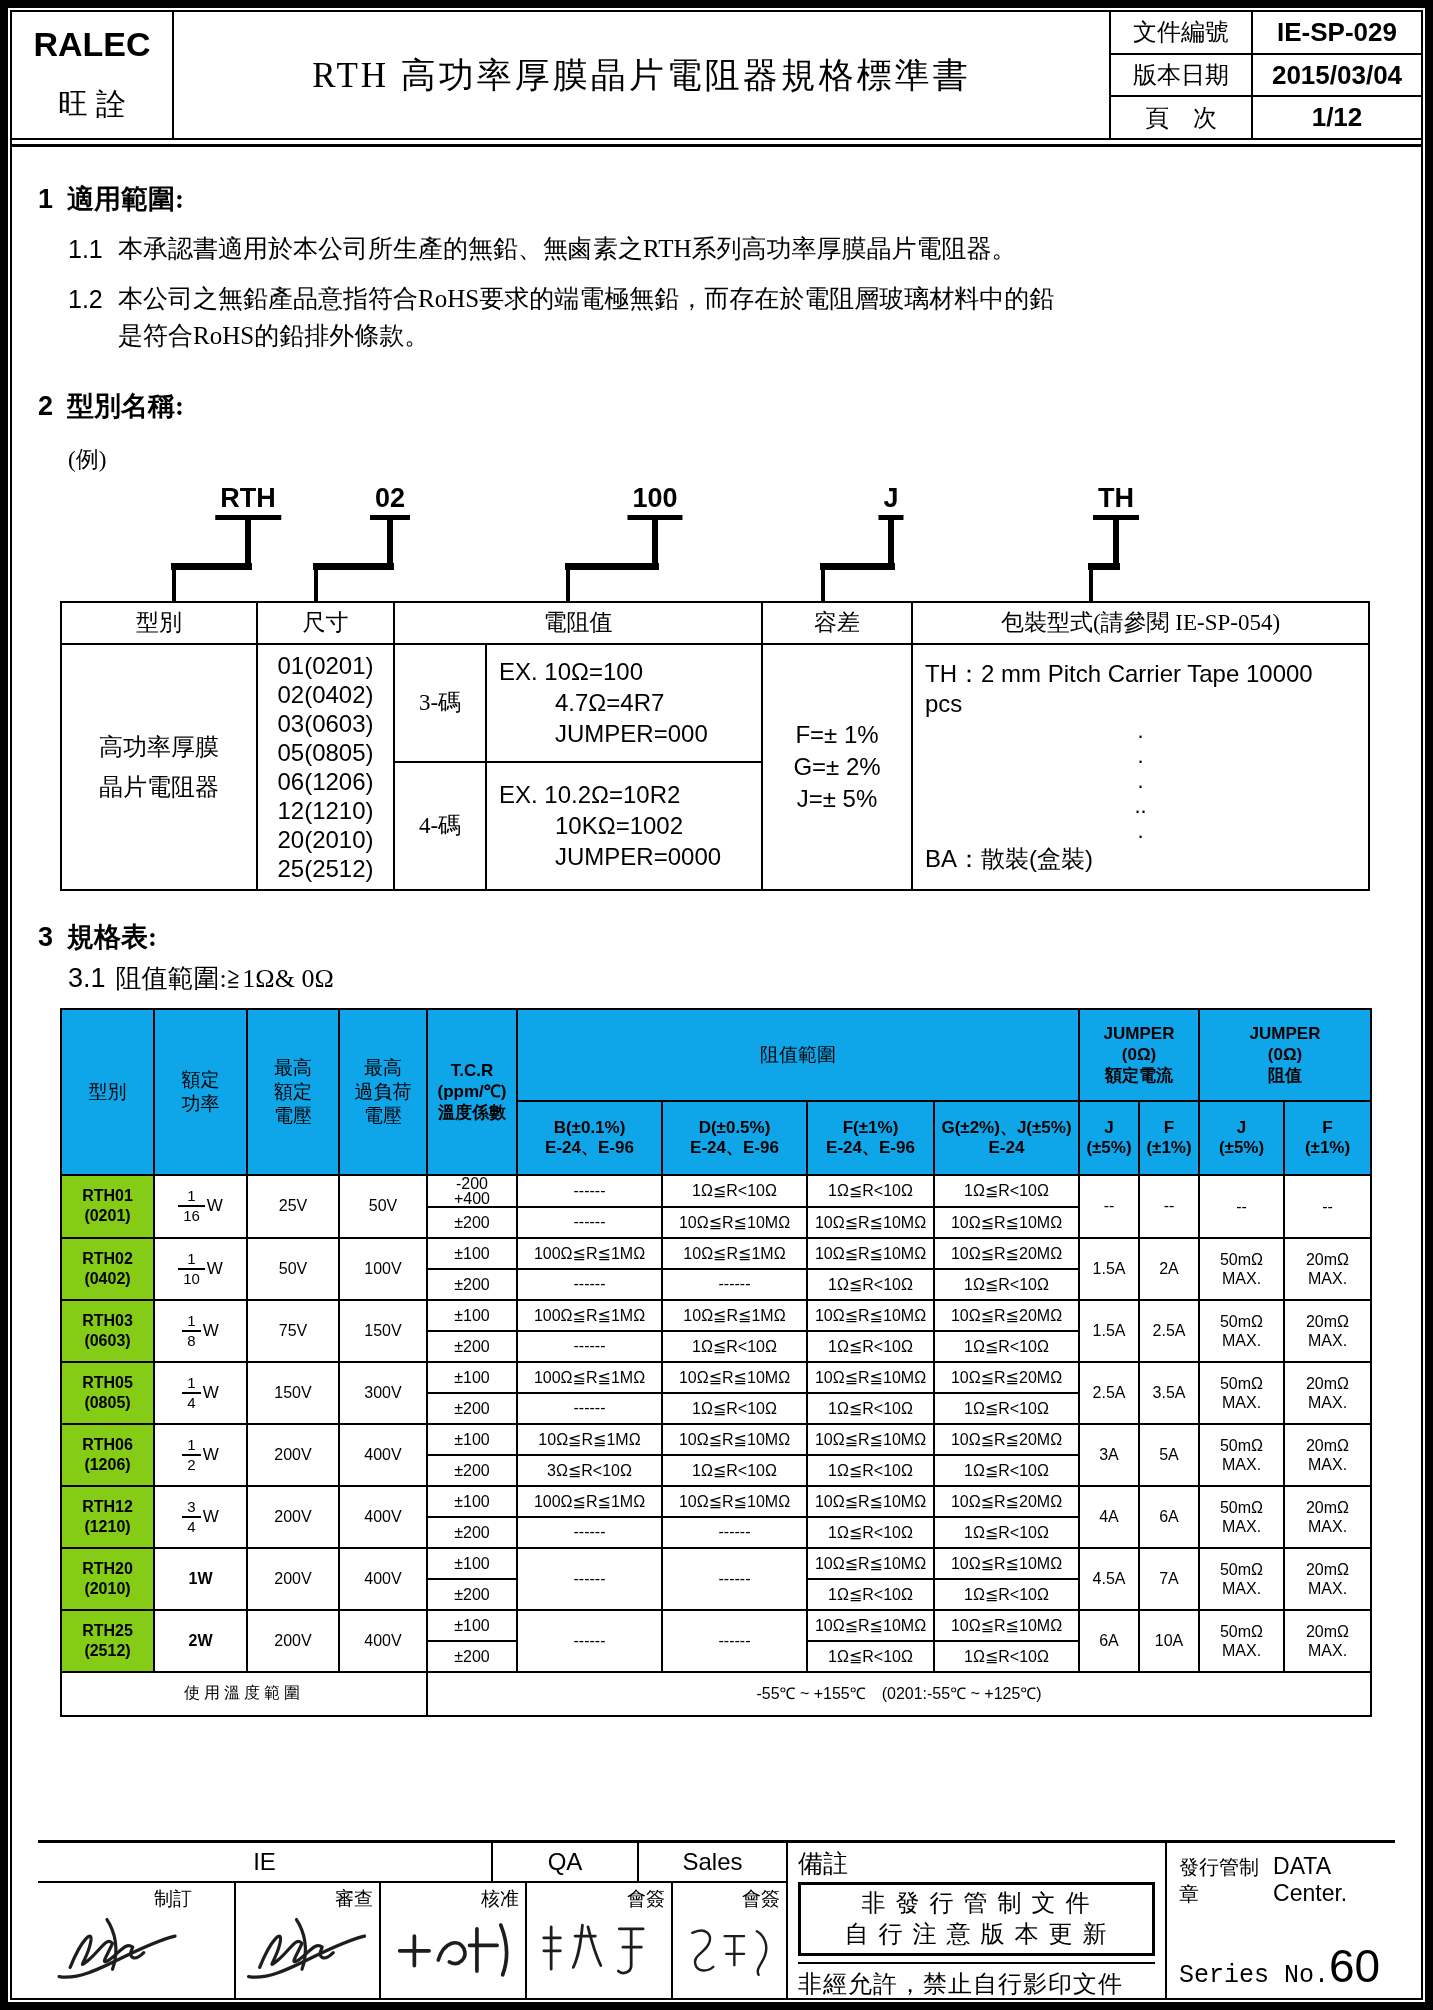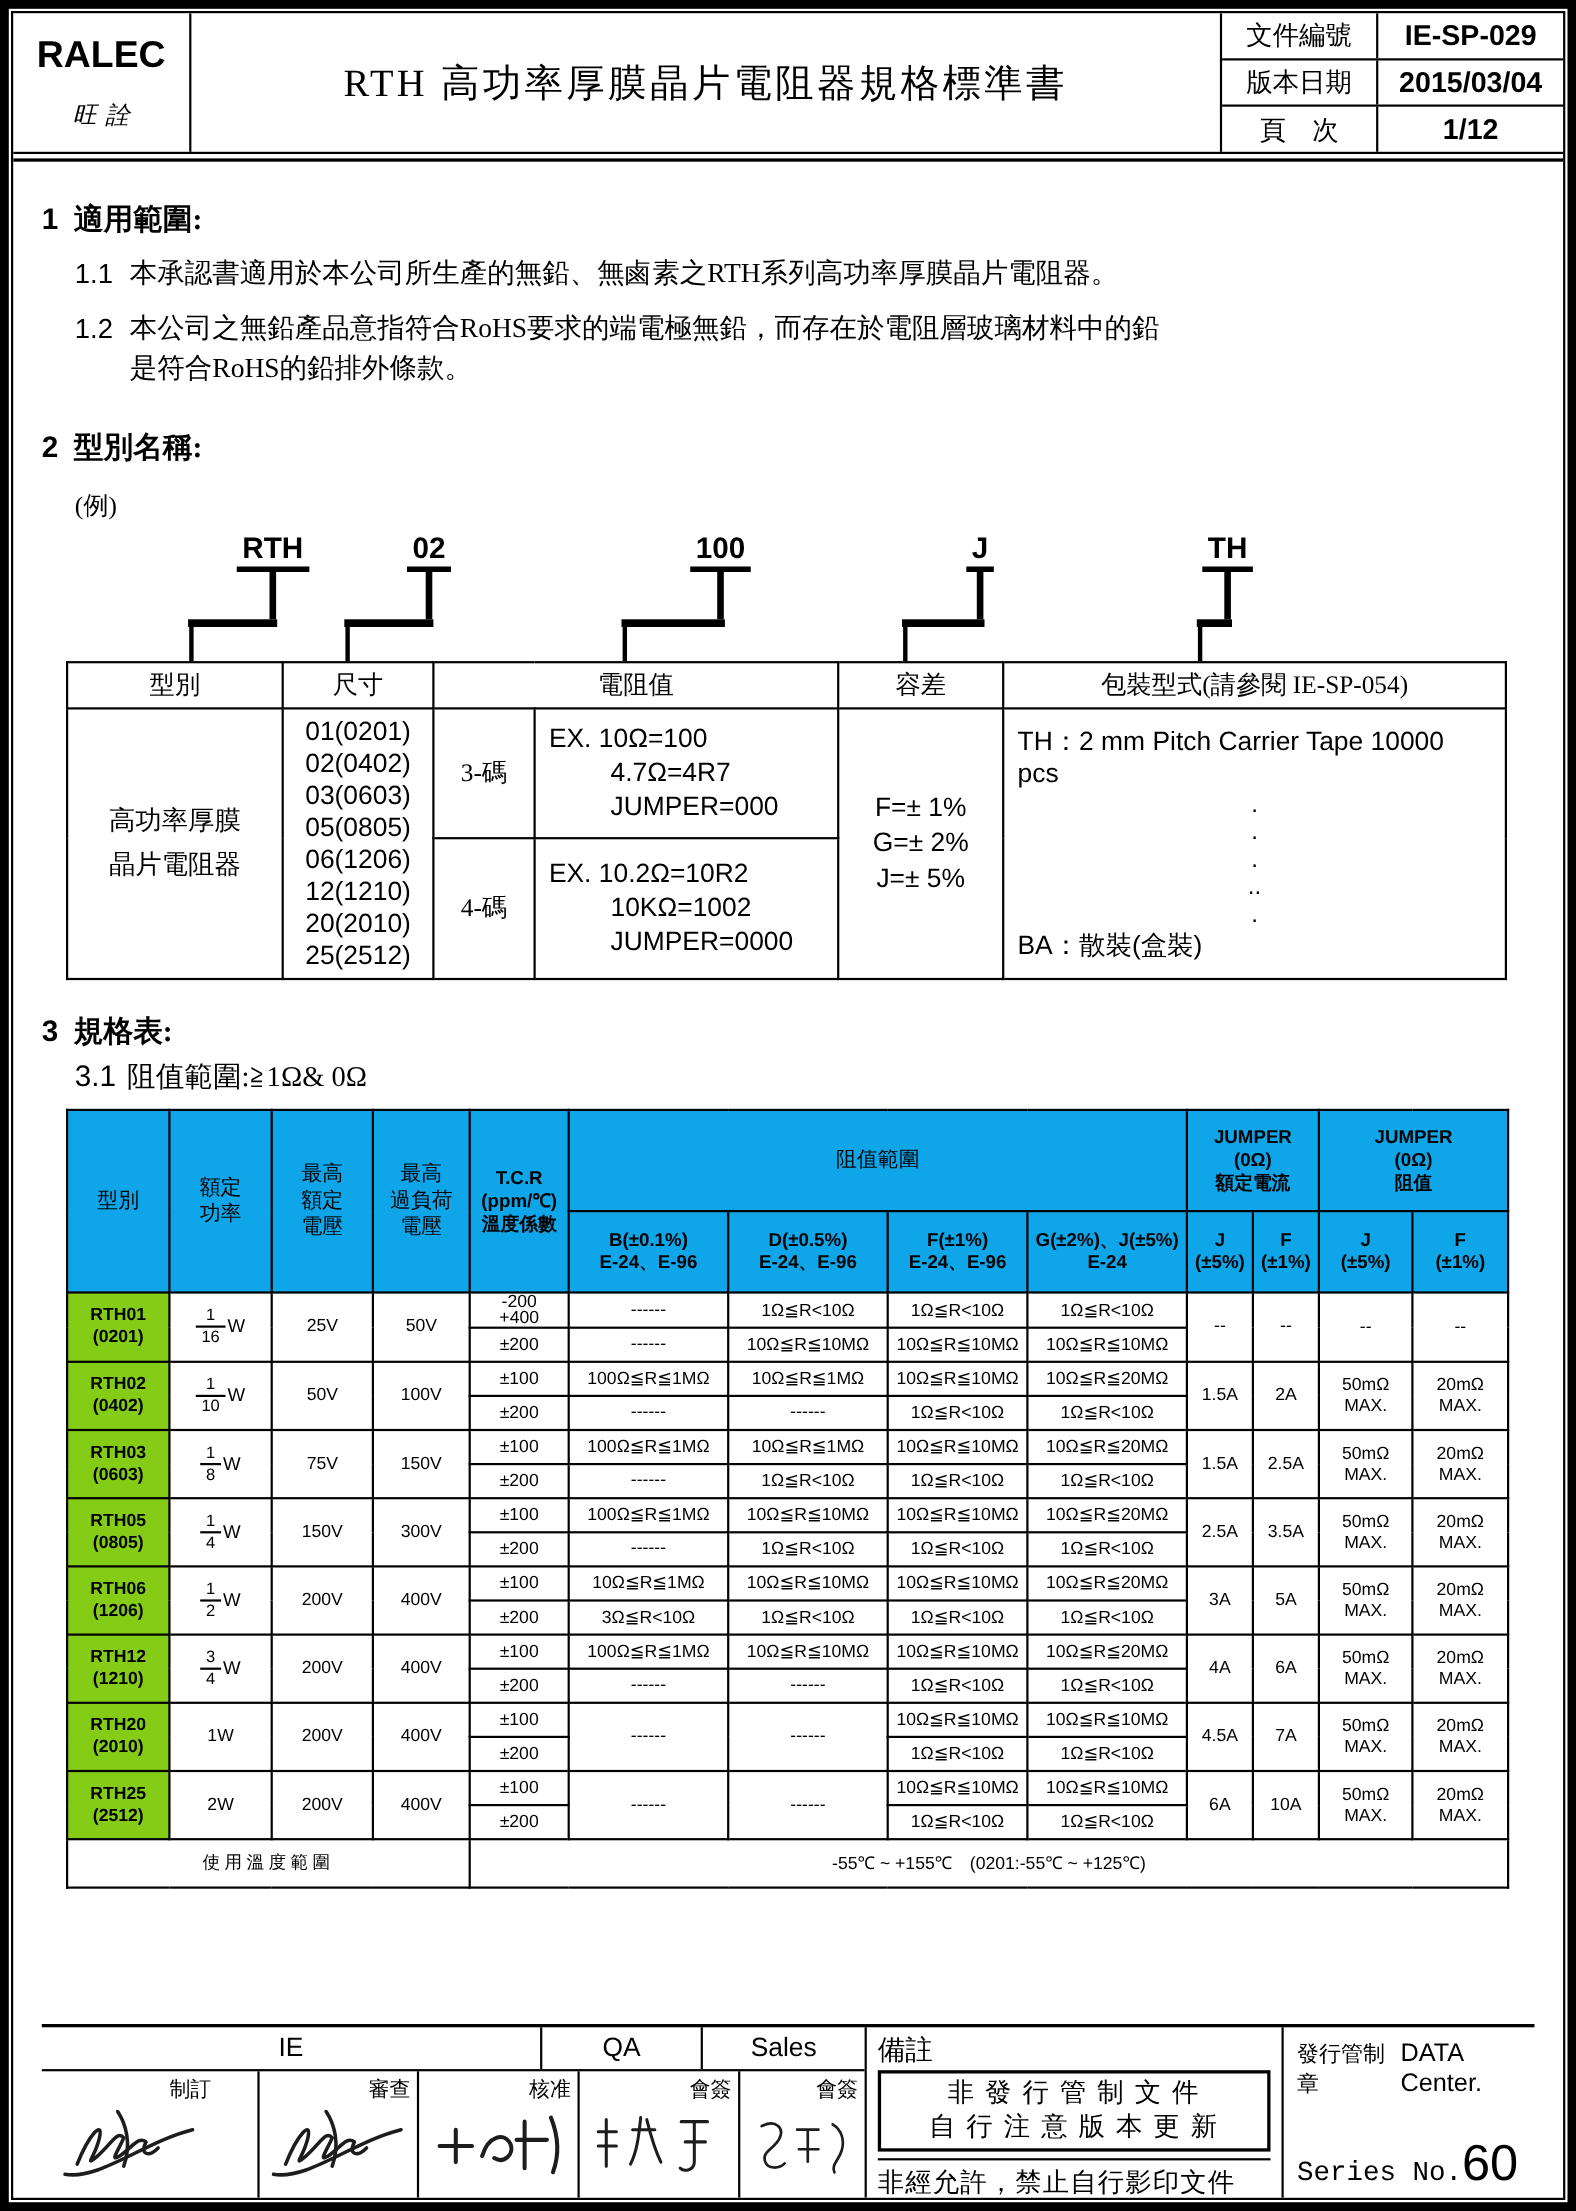--- a/index.html
+++ b/index.html
@@ -4,21 +4,21 @@
 <style>
   * { margin:0; padding:0; box-sizing:border-box; }
   body { width:1433px; background:#fff; color:#000; font-family:"Liberation Serif","DejaVu Serif",serif; }
   .page { width:1433px; height:2010px; border:8px solid #000; padding:2px; background:#fff; }
   .frame { width:100%; height:100%; border:2px solid #000; display:flex; flex-direction:column; overflow:hidden; }
 
   
   .hdr { display:flex; height:128px; flex:0 0 auto; border-bottom:2px solid #000; }
   .hdr-logo { width:162px; border-right:2px solid #000; display:flex; flex-direction:column; align-items:center; justify-content:center; gap:20px; }
   .logo-top { font-family:"Liberation Sans",sans-serif; font-weight:bold; font-size:34px; }
-  .logo-bottom { font-size:22px; letter-spacing:8px; padding-left:8px;font-style:italic; }
+  .logo-bottom { font-size:30px; letter-spacing:8px; padding-left:8px; }
   .hdr-title { flex:1; display:flex; align-items:center; justify-content:center; font-size:35px; letter-spacing:3px; }
   .hdr-doc { width:312px; border-left:2px solid #000; display:flex; flex-direction:column; }
   .doc-row { flex:1; display:flex; }
   .doc-row + .doc-row { border-top:2px solid #000; }
   .doc-lbl { width:142px; border-right:2px solid #000; display:flex; align-items:center; justify-content:center; font-size:24px; }
   .doc-val { flex:1; display:flex; align-items:center; justify-content:center; font-family:"Liberation Sans",sans-serif; font-weight:bold; font-size:26px; }
   .rule { height:3px; background:#000; margin-top:4px; flex:0 0 auto; }
 
   
   .content { flex:1; padding:0 26px; display:flex; flex-direction:column; position:relative; }
@@ -69,21 +69,21 @@
   .model { background:#84cc16; font-weight:bold; font-size:17px; line-height:20px; }
   .vv { font-size:17px; }
   .tcr { font-size:15px; line-height:15px; }
   .rng { font-size:16px; }
   .jc { font-size:17px; }
   .jr { font-size:17px; line-height:19px; }
   .frac { display:inline-block; vertical-align:middle; text-align:center; font-size:15px; line-height:16px; }
   .fnum { display:block; border-bottom:2px solid #000; padding:0 5px 1px; }
   .fden { display:block; padding:1px 5px 0; }
   .funit { display:inline-block; vertical-align:middle; font-size:17px; margin-left:2px; }
-  .pwtext { font-size:17px; }
+  .pwtext { font-size:17px;font-weight:bold; }
   .t3 tr.trow { height:44px; }
   .tlabel { font-family:"Liberation Serif",serif; font-size:20px; letter-spacing:4px; }
   .tval { font-size:18px; }
 
   
   .footer { margin-top:auto; flex:0 0 auto; height:158px; border-top:3px solid #000; display:flex; }
   .sig-block { width:750px; border-right:2px solid #000; display:flex; flex-direction:column;text-align:right; }
   .sig-head { height:40px; display:flex; border-bottom:2px solid #000; flex:0 0 auto; }
   .sig-head > div { display:flex; align-items:center; justify-content:center; font-family:"Liberation Sans",sans-serif; font-size:24px; }
   .gh-ie { width:455px; border-right:2px solid #000; }

